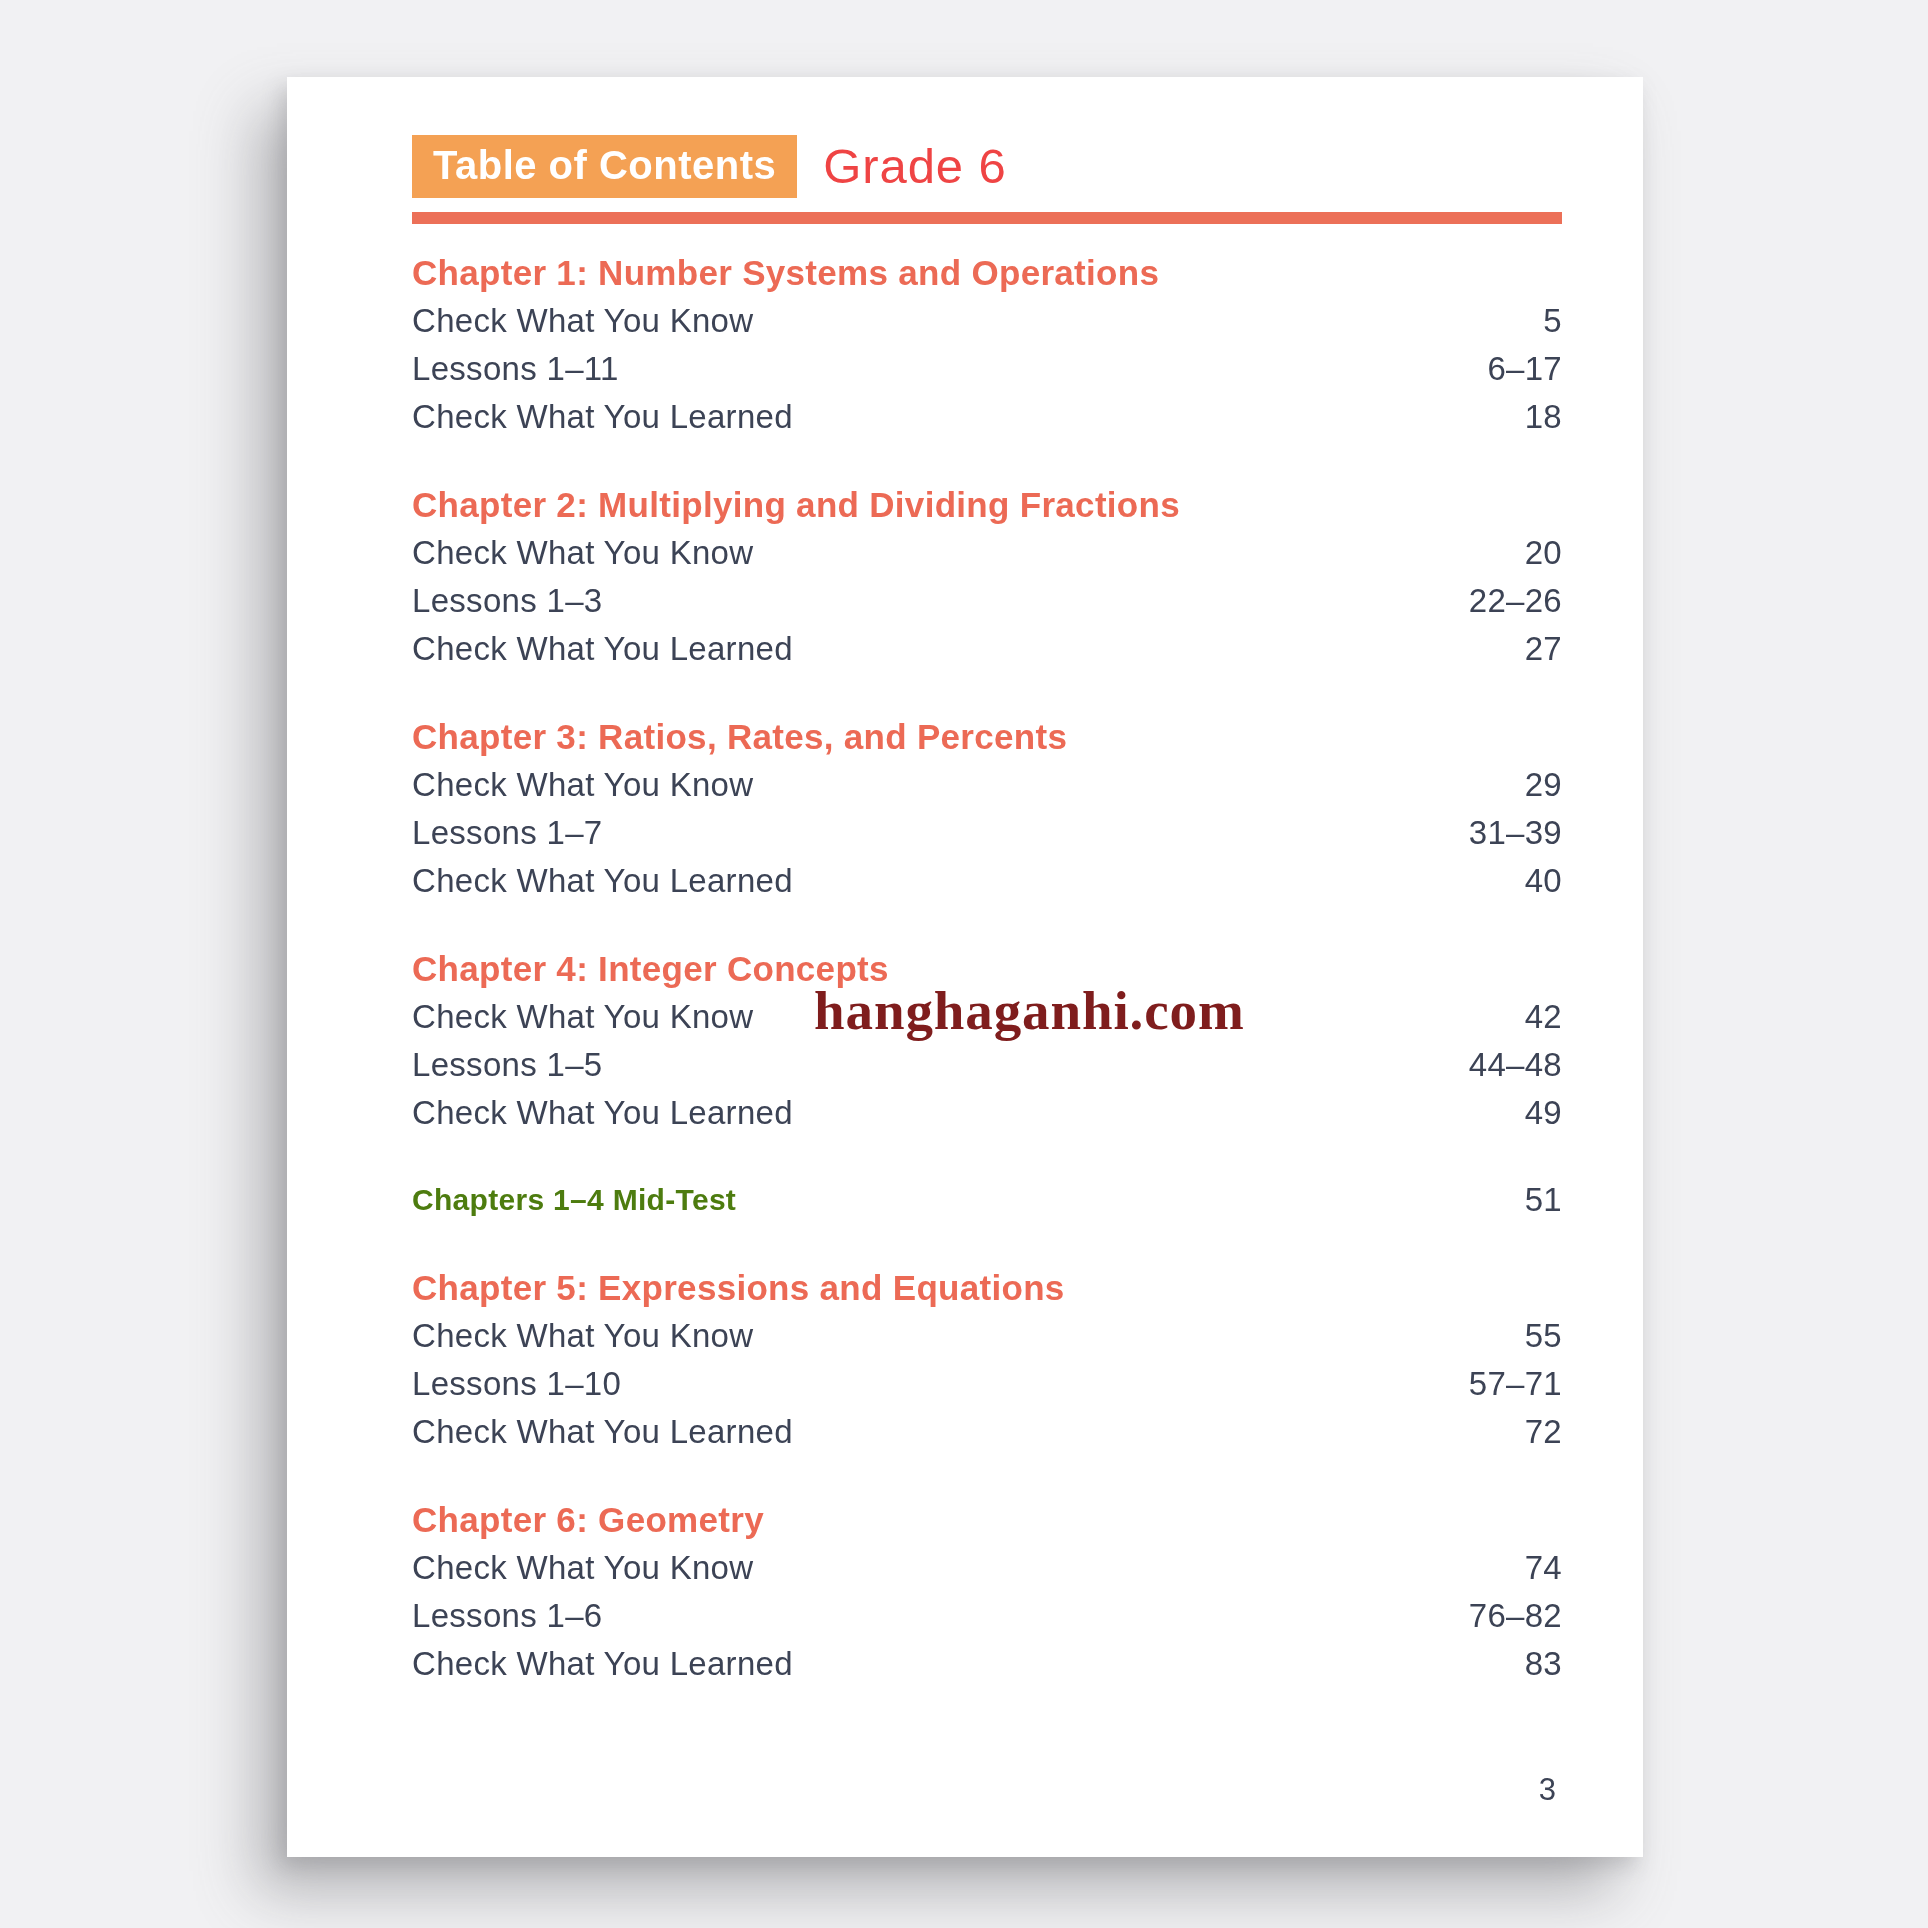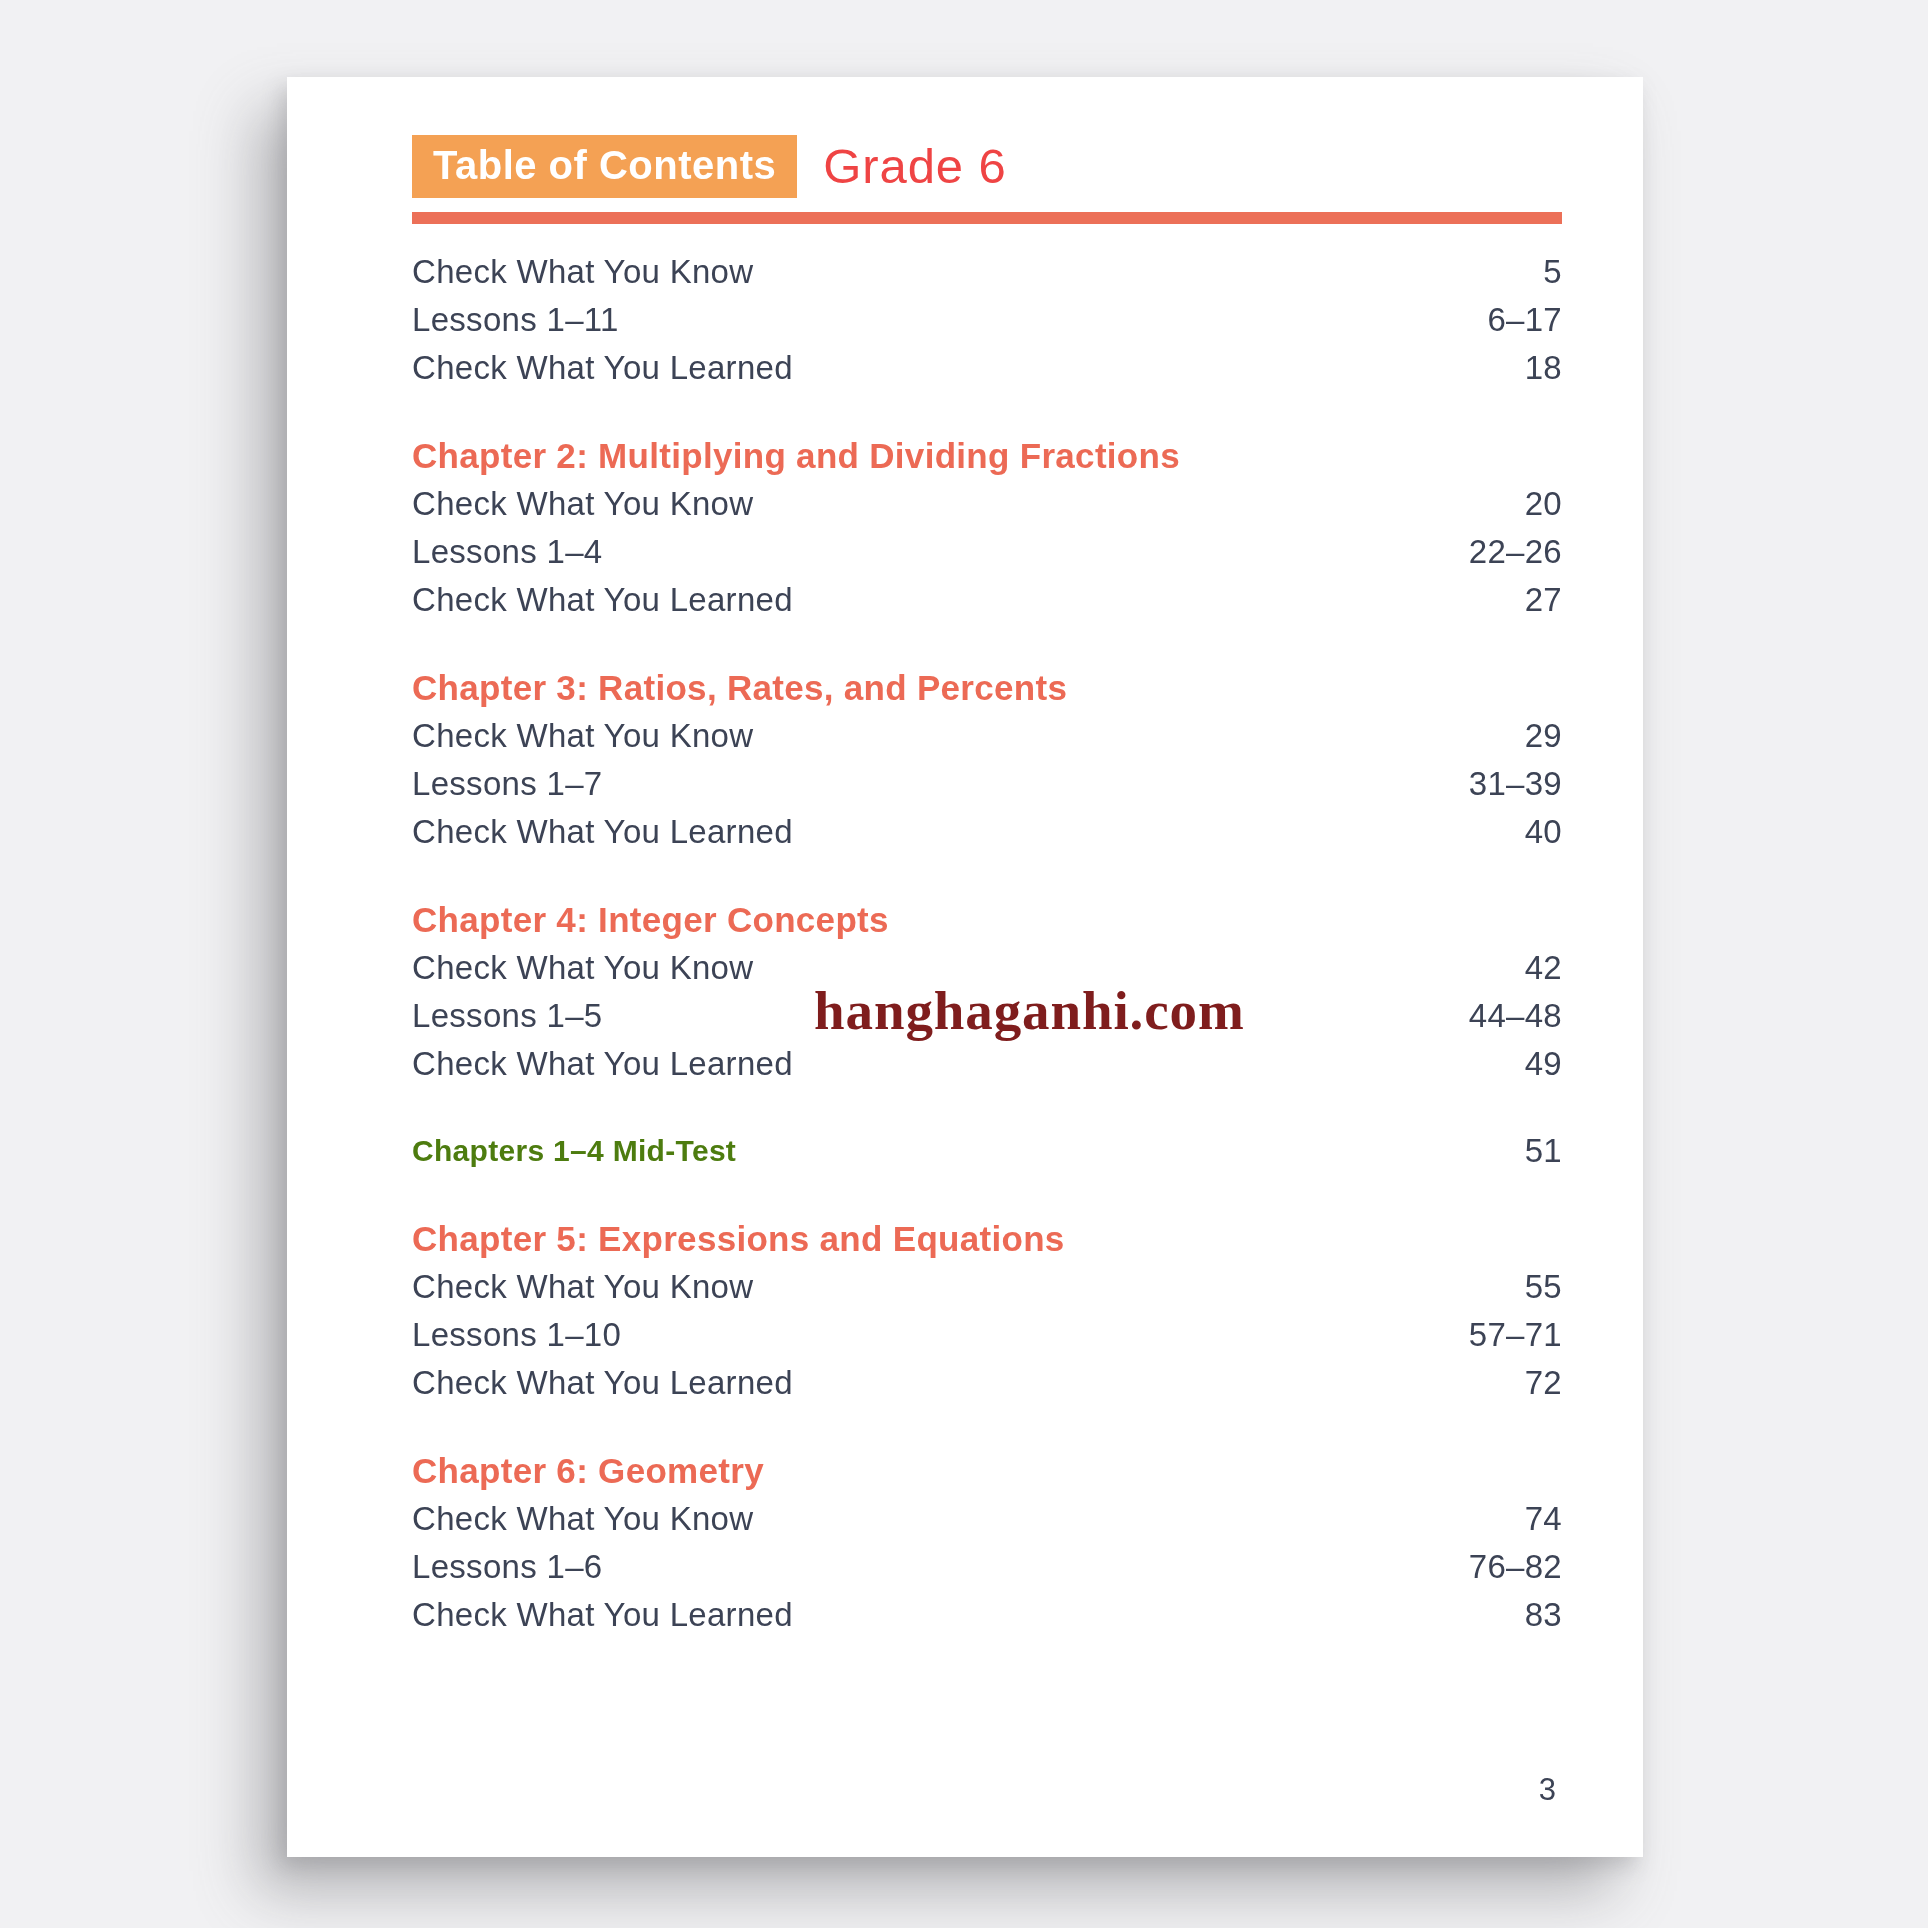--- a/index.html
+++ b/index.html
@@ -114,20 +114,21 @@
 
     <div class="toc-header">
       <span class="badge">Table of Contents</span>
       <span class="grade">Grade 6</span>
     </div>
 
     <div class="rule"></div>
 
     <div id="sections">
         <section class="toc-section first">
+          <h2 class="chapter-title">Chapter 1: Number Systems and Operations</h2>
           <div class="row">
             <span class="lbl">Check What You Know</span>
             <span class="leader"></span>
             <span class="pg">5</span>
           </div>
           <div class="row">
             <span class="lbl">Lessons 1–11</span>
             <span class="leader"></span>
             <span class="pg">6–17</span>
           </div>
@@ -138,21 +139,21 @@
           </div>
         </section>
         <section class="toc-section">
           <h2 class="chapter-title">Chapter 2: Multiplying and Dividing Fractions</h2>
           <div class="row">
             <span class="lbl">Check What You Know</span>
             <span class="leader"></span>
             <span class="pg">20</span>
           </div>
           <div class="row">
-            <span class="lbl">Lessons 1–4</span>
+            <span class="lbl">Lessons 1–3</span>
             <span class="leader"></span>
             <span class="pg">22–26</span>
           </div>
           <div class="row">
             <span class="lbl">Check What You Learned</span>
             <span class="leader"></span>
             <span class="pg">27</span>
           </div>
         </section>
         <section class="toc-section">

